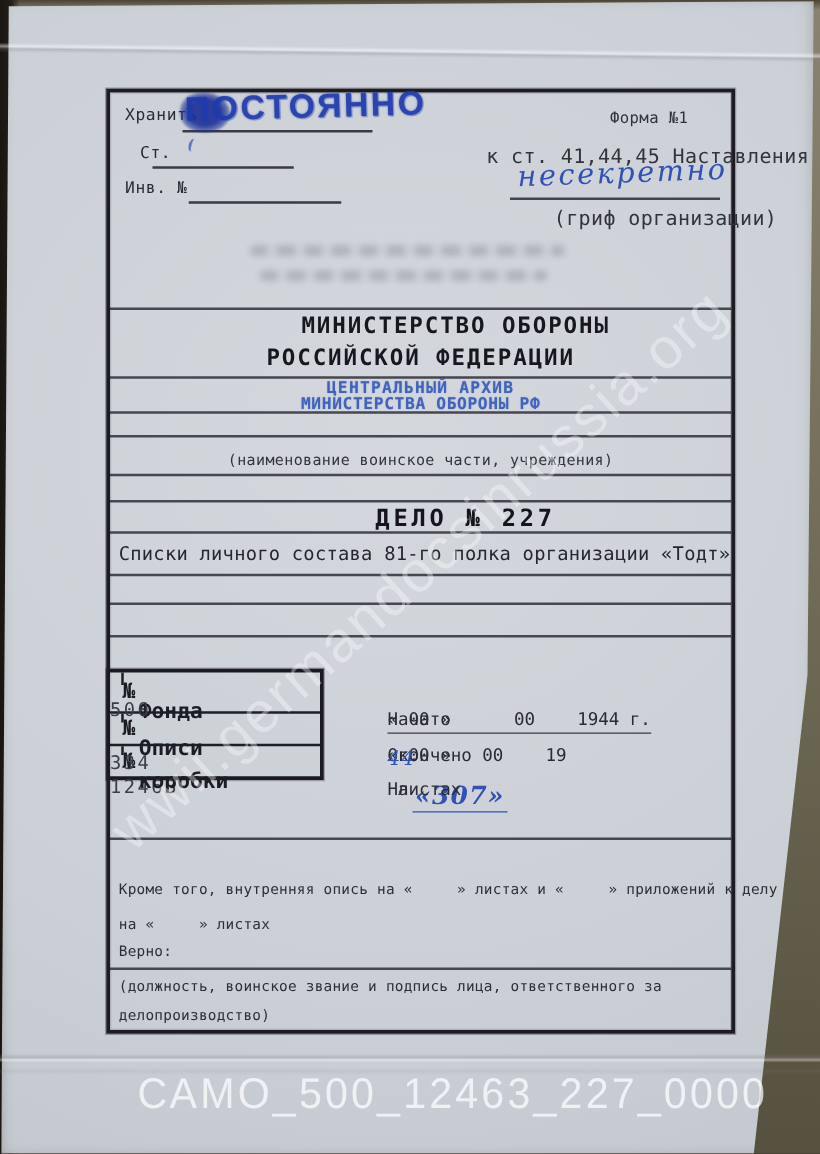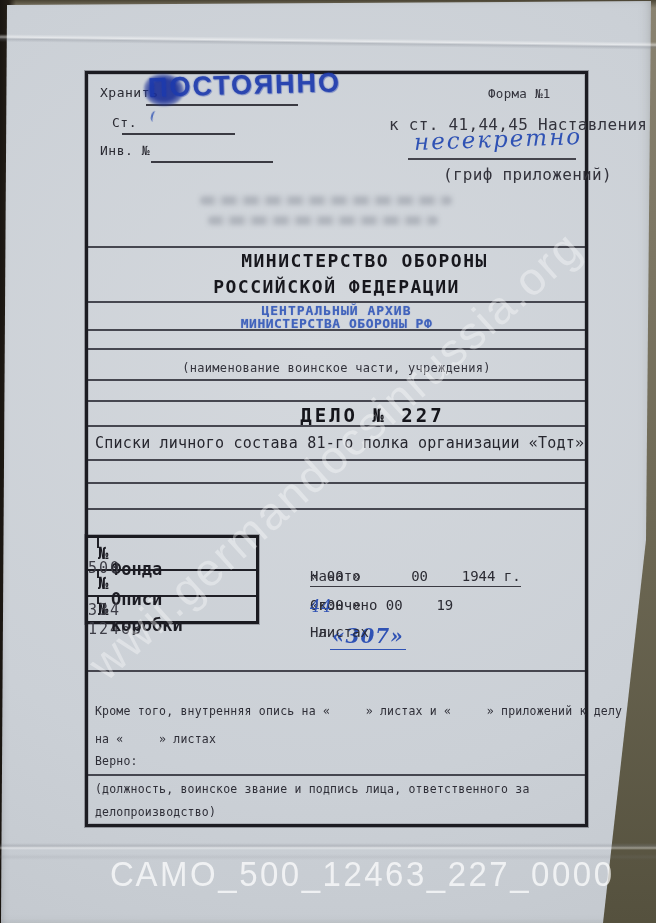--- a/index.html
+++ b/index.html
@@ -123,21 +123,21 @@
     <div class="tw" style="left:24px;top:41px;">Ст.</div>
     <div class="ink-mark"></div>
     <div class="uline" style="left:34px;top:59px;width:113px;"></div>
     <div class="tw" style="left:12px;top:69px;">Инв. №</div>
     <div class="uline" style="left:63px;top:87px;width:122px;"></div>
 
     <div class="tw-sm" style="left:400px;top:12px;font-size:12.5px;">Форма №1</div>
     <div class="tw-sm" style="left:301px;top:41px;">к ст. 41,44,45 Наставления</div>
     <div class="hand" style="left:326px;top:52px;font-size:23px;letter-spacing:2px;transform:rotate(-2deg);">несекретно</div>
     <div class="uline" style="left:320px;top:84px;width:168px;background:#44444c;"></div>
-    <div class="tw-sm" style="left:355px;top:91px;">(гриф приложений)</div>
+    <div class="tw-sm" style="left:355px;top:91px;">(гриф организации)</div>
 
     <div class="ghost">
       <div style="left:112px;top:122px;width:252px;"></div>
       <div style="left:120px;top:142px;width:230px;"></div>
     </div>
 
     <div class="rule" style="top:172px;"></div>
     <div class="rule" style="top:227px;"></div>
     <div class="rule" style="top:255px;"></div>
     <div class="rule" style="top:274px;"></div>

